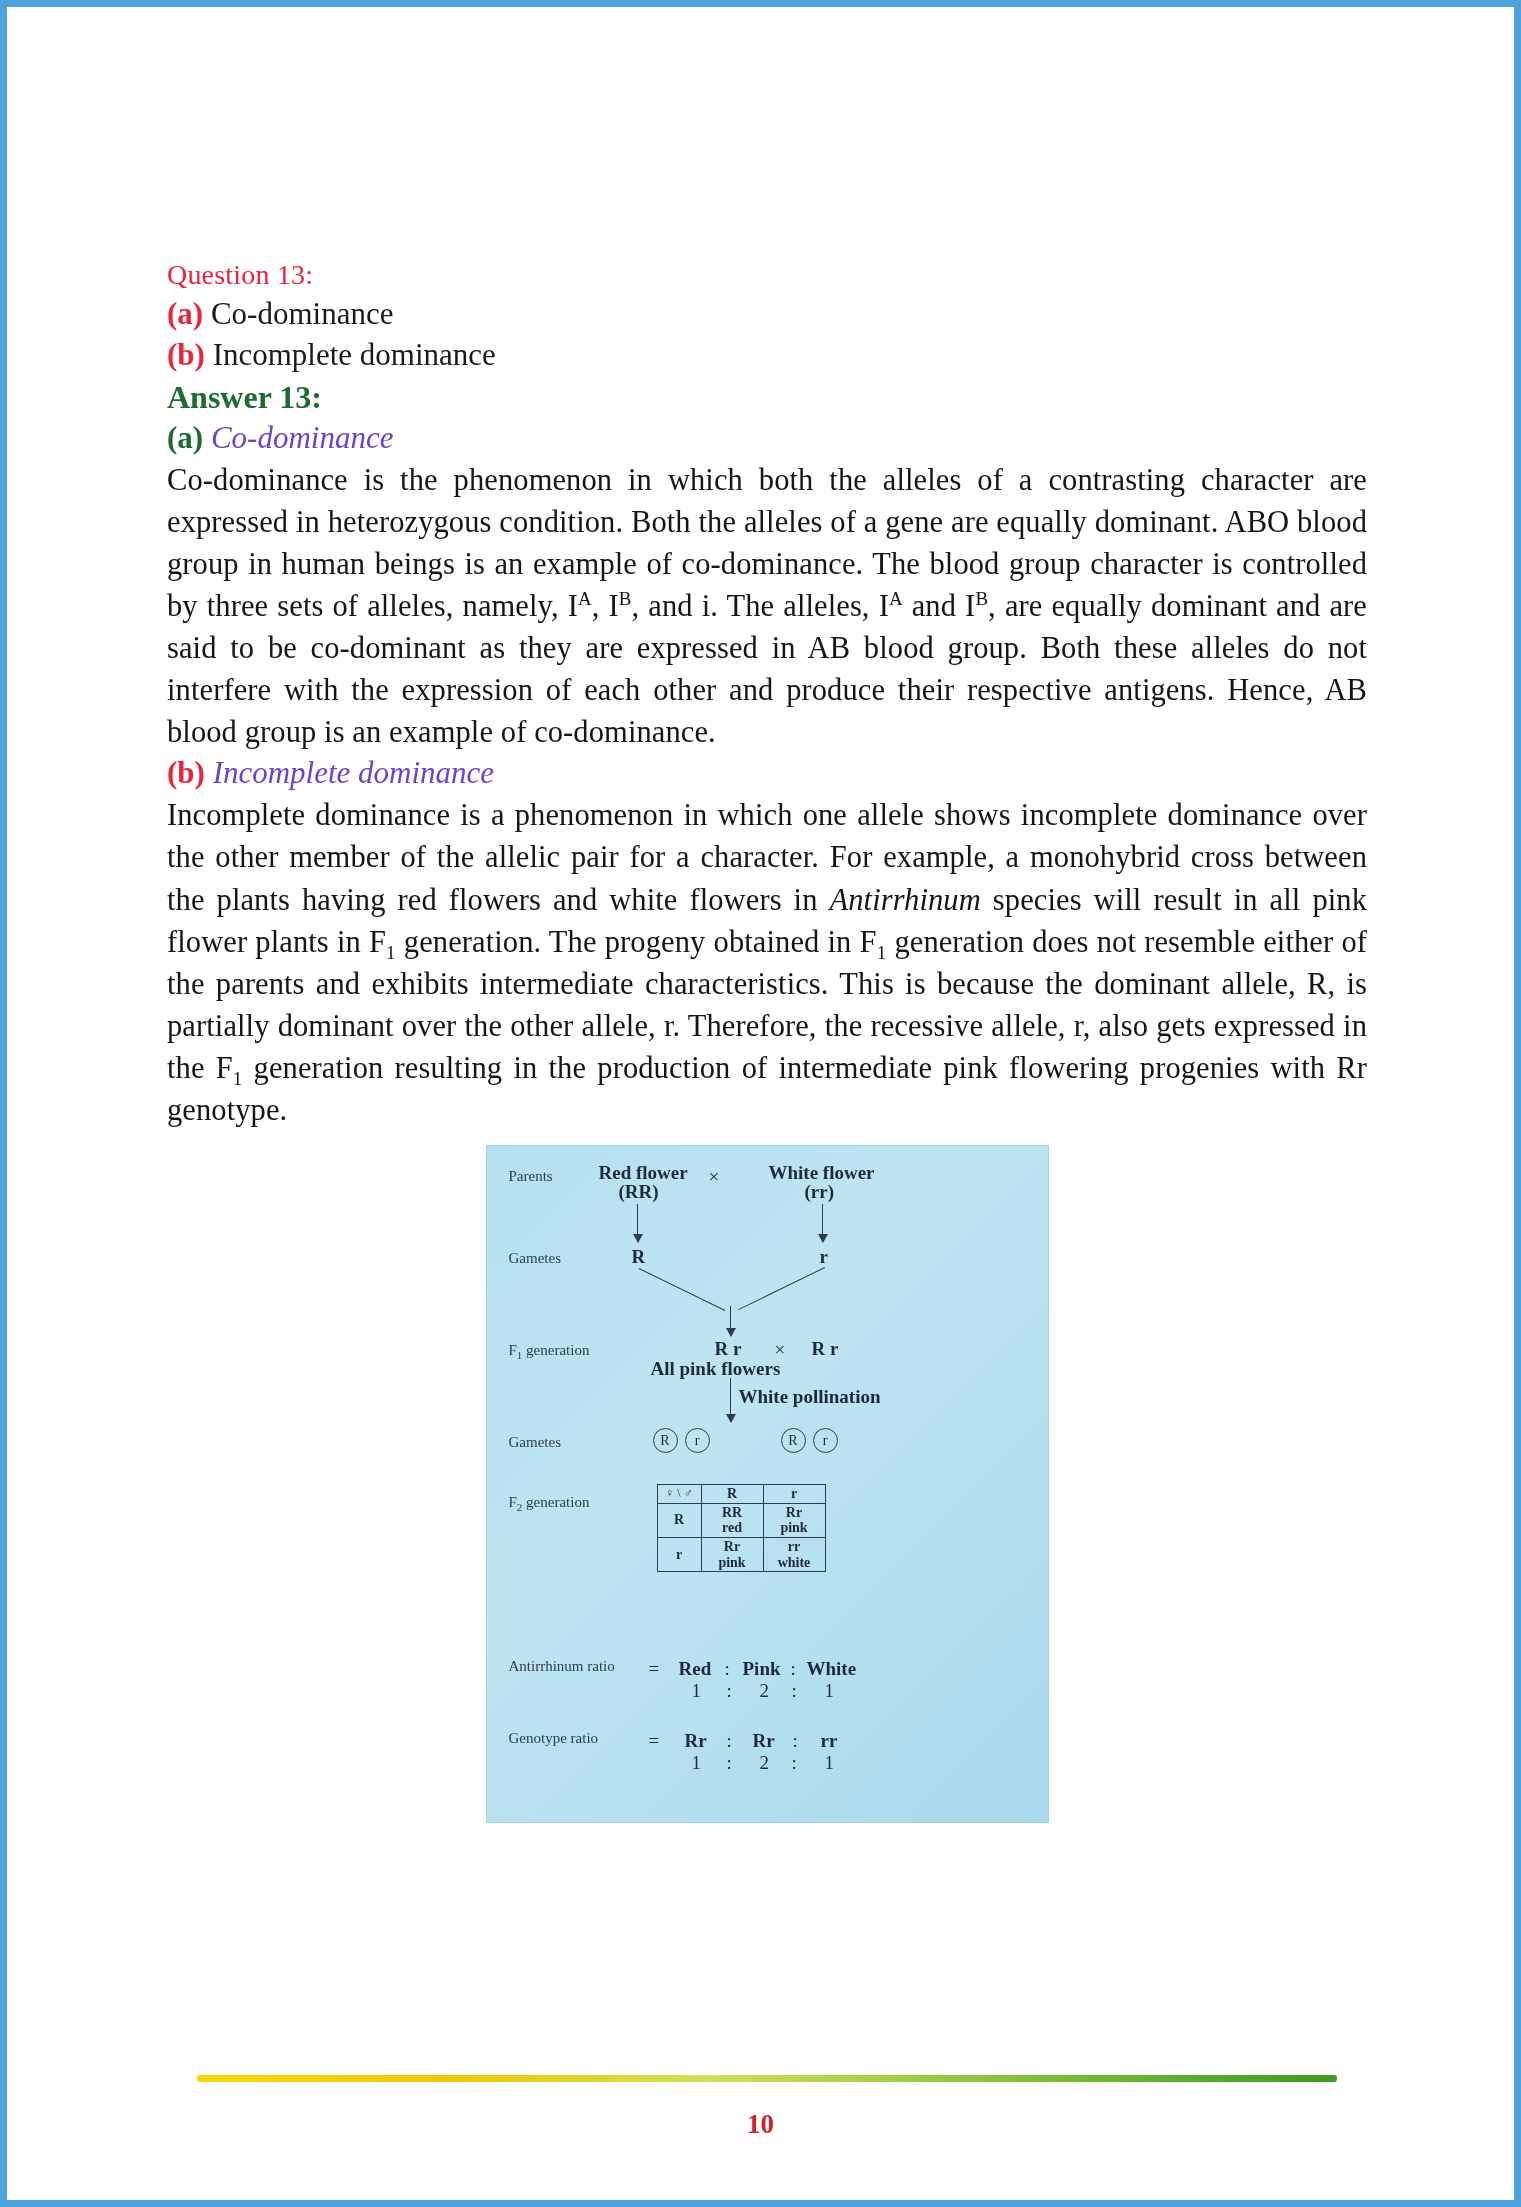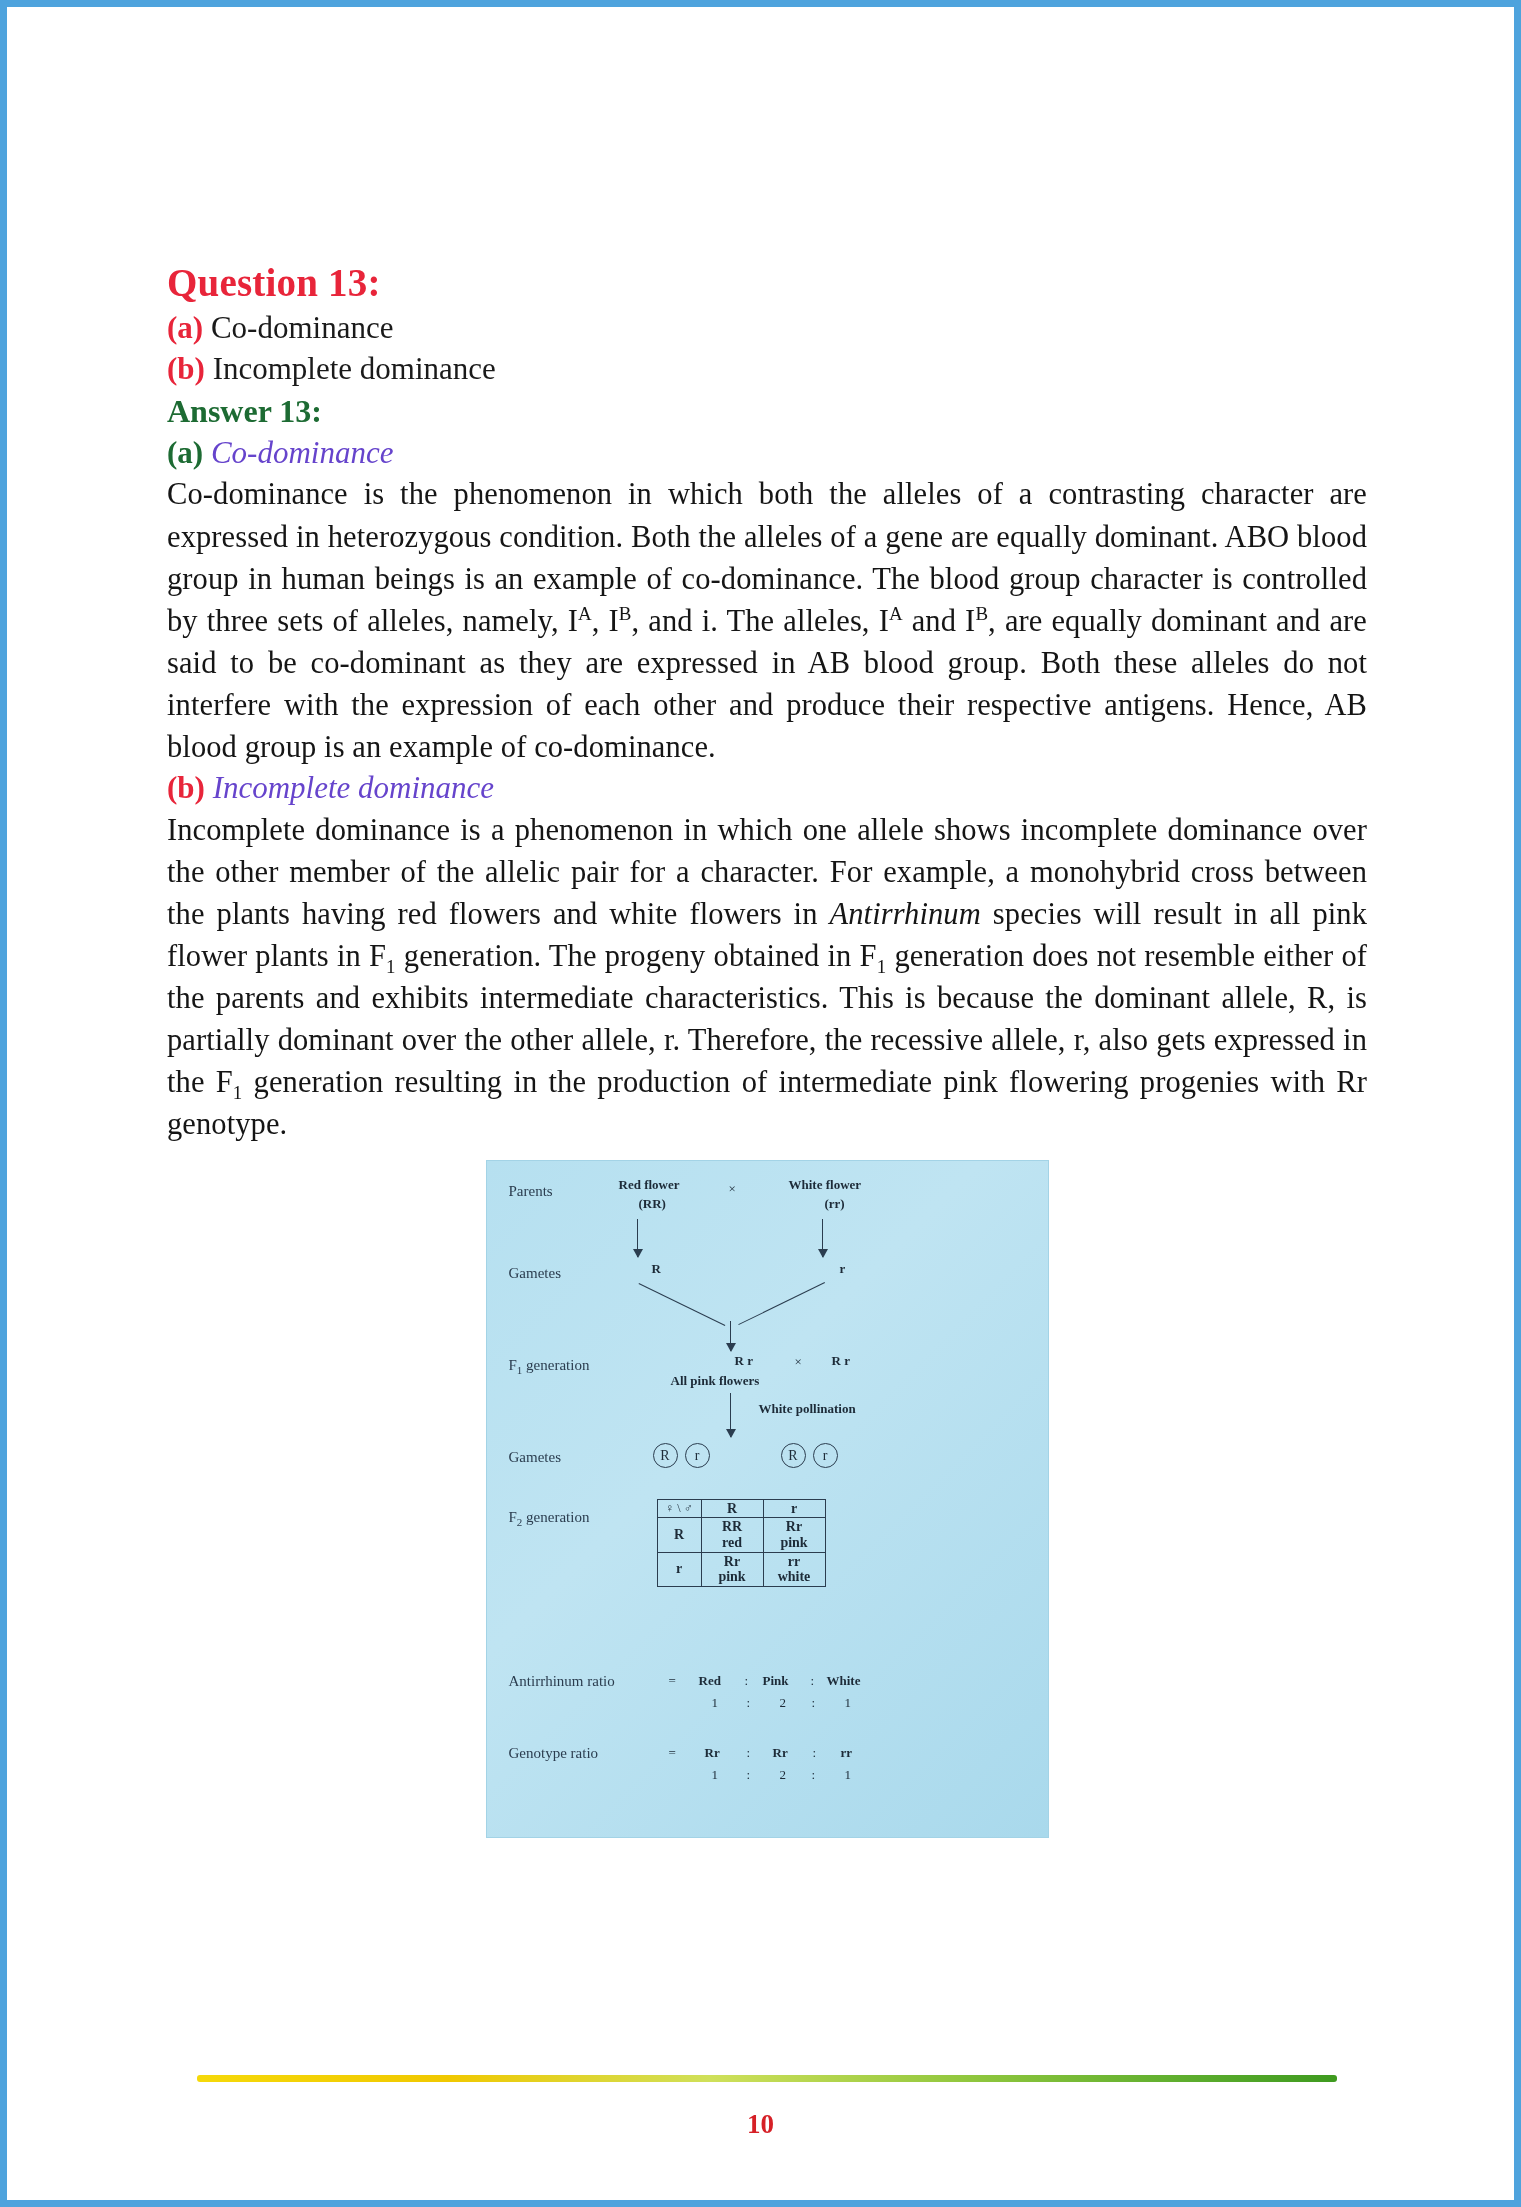--- a/index.html
+++ b/index.html
@@ -17,22 +17,22 @@
     border:7px solid #4ea3dd;
     padding:0;
   }
   .inner {
     position:absolute;
     left:160px; top:250px;
     width:1200px;
   }
   .q-heading {
     color:#e8253a;
-    font-weight:bold;
-    font-size:39px;
+    font-weight:normal;
+    font-size:28px;
     line-height:1.32;
     letter-spacing:0.2px;
   }
   .a-heading {
     color:#1d6b33;
     font-weight:bold;
     font-size:32px;
     line-height:1.32;
   }
   .plainline {
@@ -80,25 +80,24 @@
     color:#2c3e50;
   }
   .d-lbl {
     position:absolute;
     font-size:15px;
     color:#2b3d4f;
     white-space:nowrap;
   }
   .d-txt {
     position:absolute;
-    font-size:13px;
+    font-size:19px;
     color:#1d2b38;
     white-space:nowrap;
     font-weight:bold;
-    margin-left:20px;
   }
   .d-txt.n { font-weight:normal; }
   .d-arrow-v {
     position:absolute;
     width:1.5px;
     background:#2b3d4f;
   }
   .d-arrow-v::after {
     content:"";
     position:absolute;

